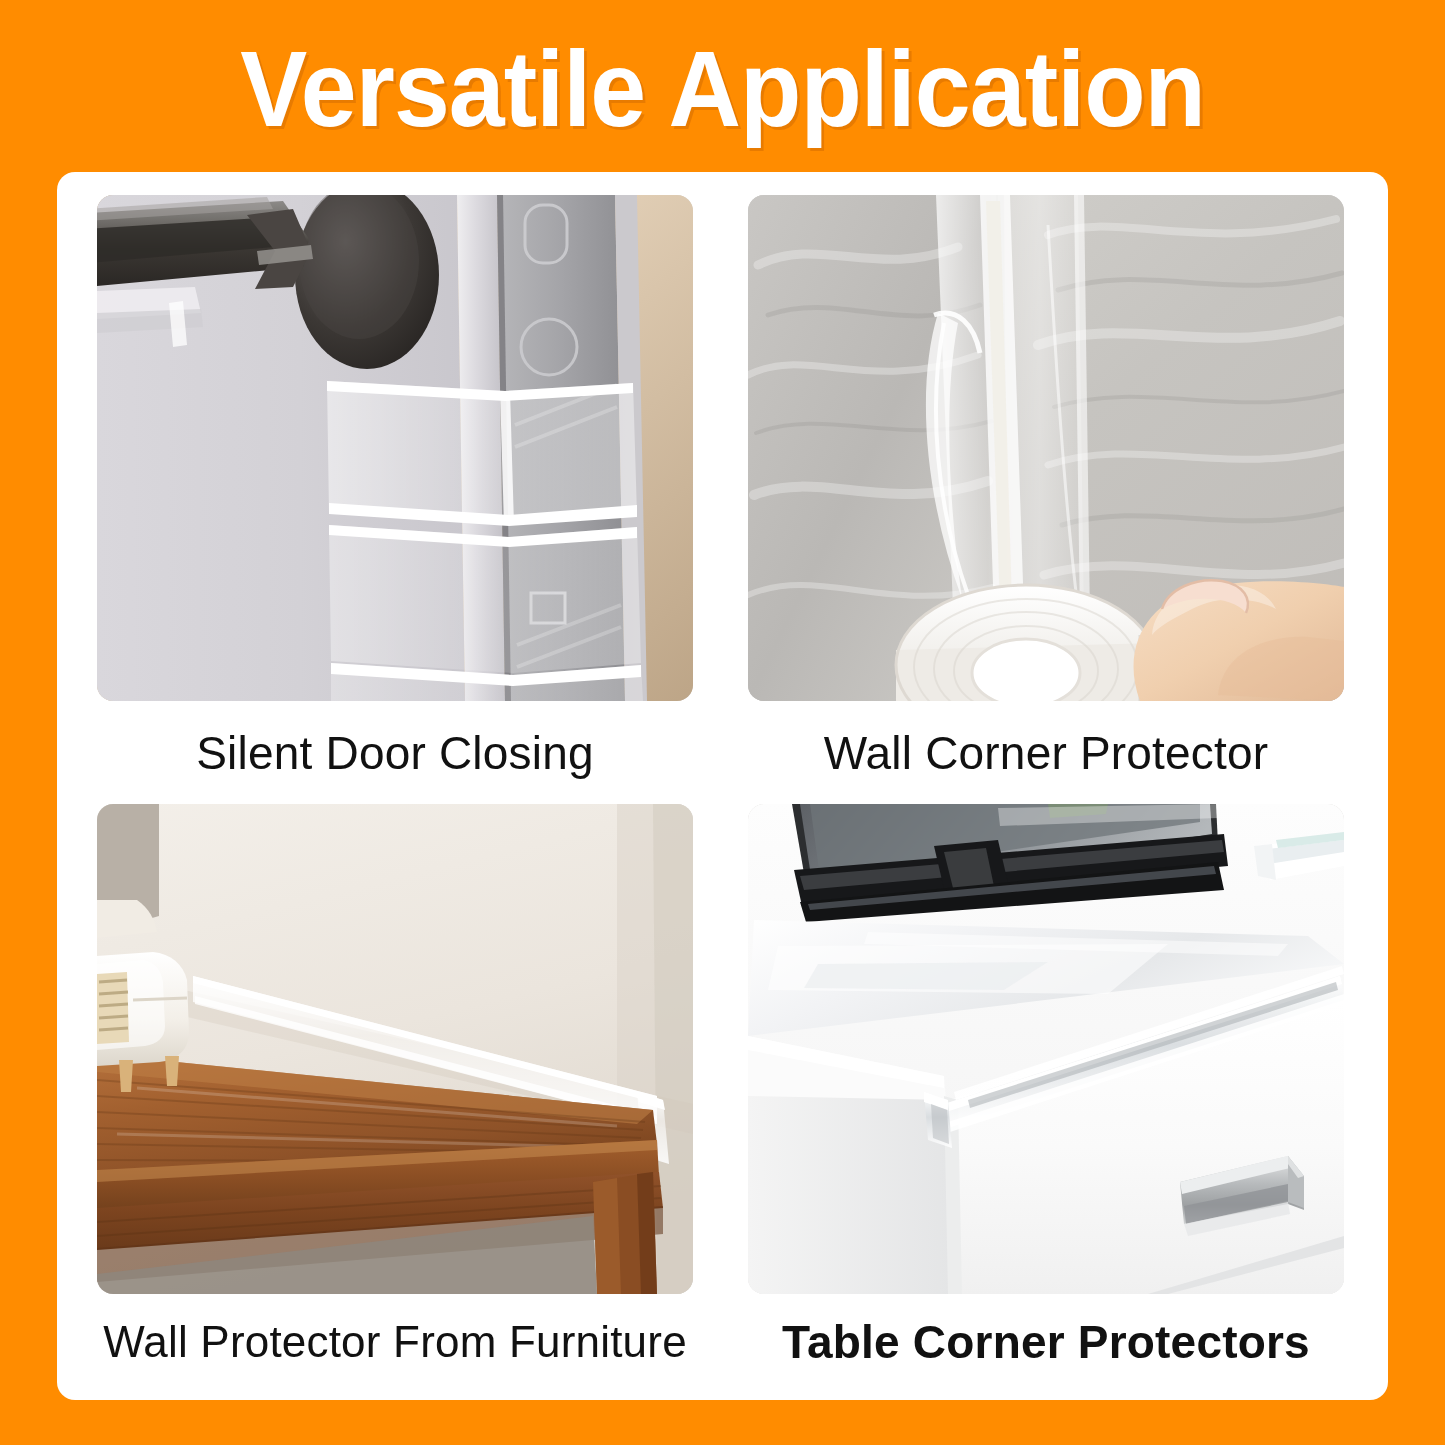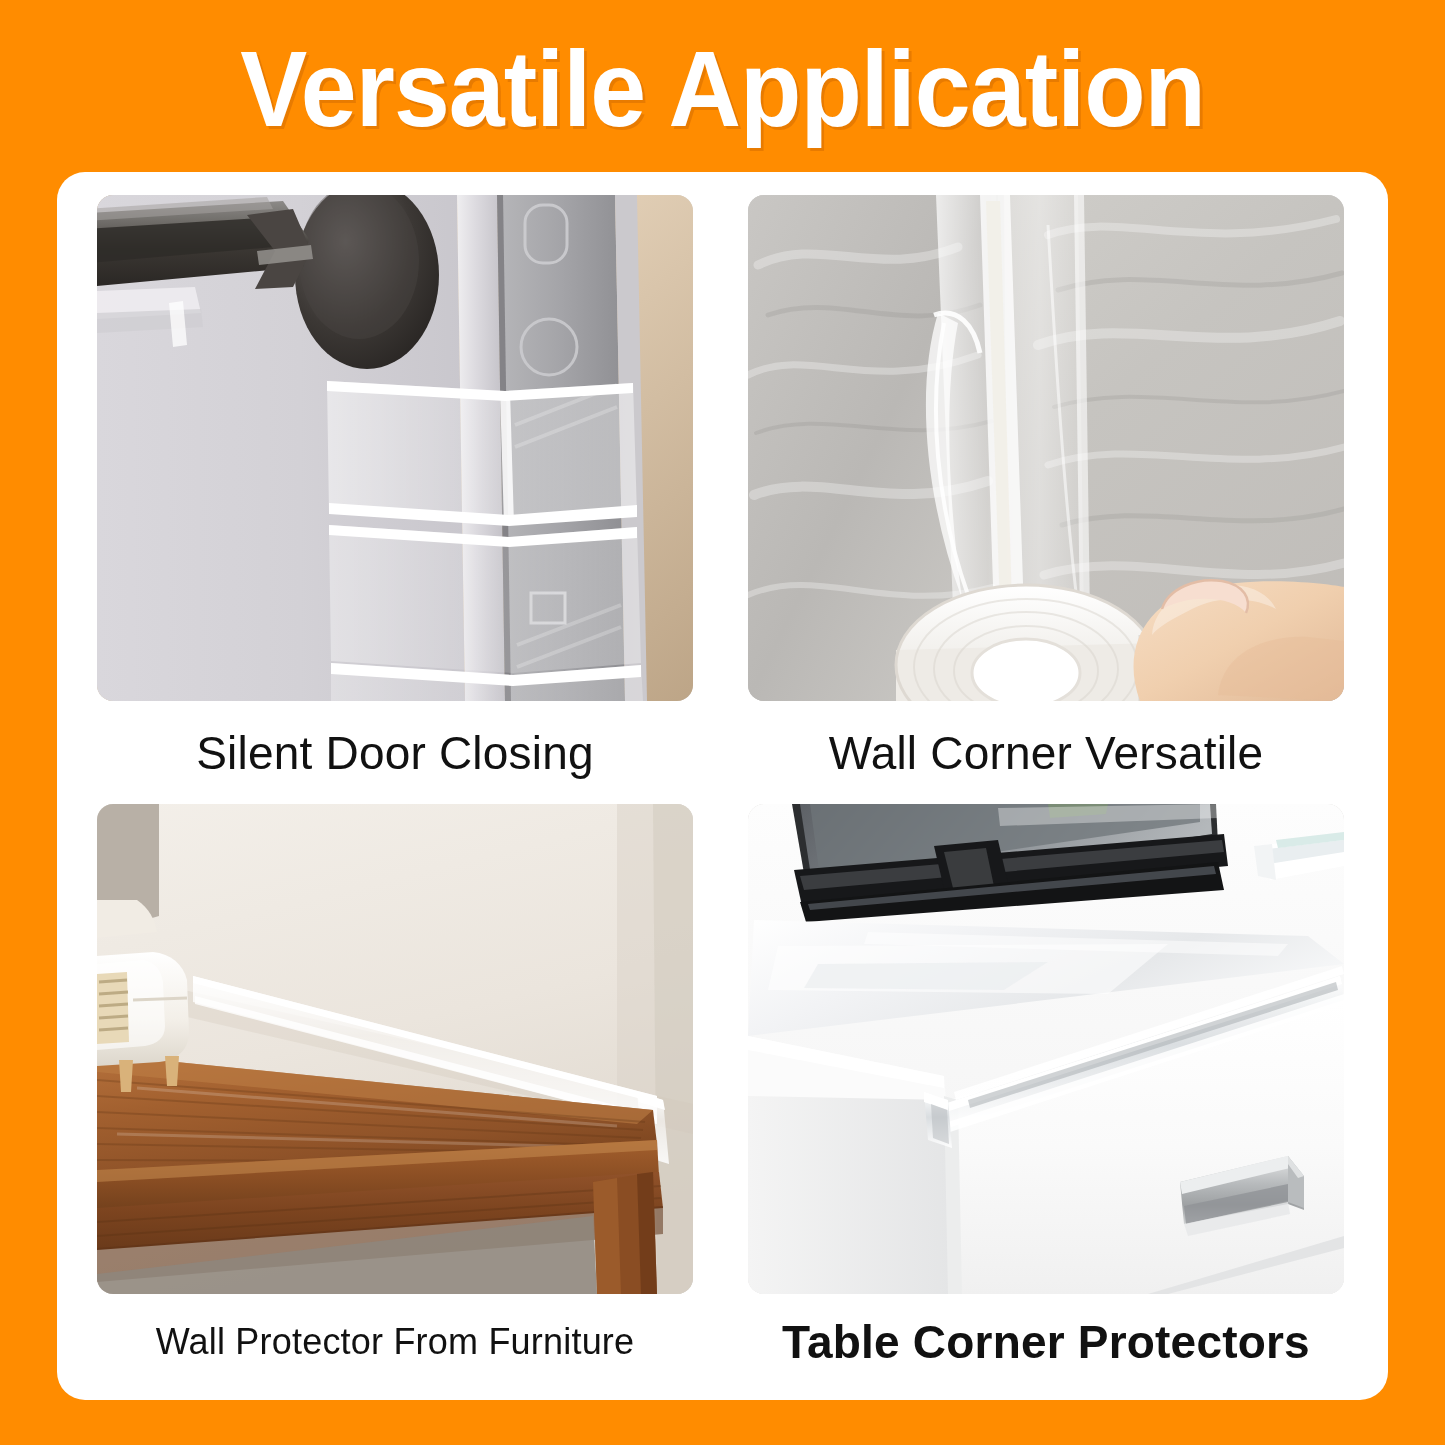--- a/index.html
+++ b/index.html
@@ -50,21 +50,21 @@
   }
 
   
   .card {
     position: absolute;
     left: 57px;
     top: 172px;
     width: 1331px;
     height: 1228px;
     background: #FFFFFF;
-    border-radius: 28px;
+    border-radius: 18px;
     box-sizing: border-box;
     padding-left: 32px;
   }
 
   .grid {
     position: absolute;
     left: 40px;
     top: 23px;
     width: 1251px;
     height: 1190px;
@@ -93,21 +93,21 @@
 
   .caption {
     display: flex;
     align-items: center;
     justify-content: center;
     font-size: 46px;
     color: #111111;
     letter-spacing: 0.2px;
     white-space: nowrap;
   }
-  .caption.wide { font-size: 36px; }
+  .caption.wide { font-size: 44px; }
 
   .photo svg { display: block; width: 100%; height: 100%; }
 </style>
 </head>
 <body>
 
 <div class="poster">
 
   <div class="title-bar">
     <h1 class="title">Versatile Application</h1>
@@ -313,21 +313,21 @@
             <path d="M404 440 C406 410 436 392 470 390 C502 388 520 398 528 414 C506 402 470 400 444 414 C424 424 410 432 404 440 Z" fill="#ffffff" opacity="0.35"></path>
 
             <path d="M414 414 C420 394 448 382 474 386 C496 390 504 404 498 418 C486 402 444 398 414 414 Z" fill="#f7ded0"></path>
             <path d="M414 414 C420 394 448 382 474 386 C496 390 504 404 498 418" stroke="#e3bda6" stroke-width="2.5" fill="none"></path>
 
             <path d="M470 500 C474 462 510 440 560 442 L596 446 L596 506 Z" fill="#e6bd99" opacity="0.45"></path>
           </g>
         </svg>
       </div>
 
-      <div class="caption capB">Wall Corner Versatile</div>
+      <div class="caption capB">Wall Corner Protector</div>
 
       <div class="photo cellC">
         <svg viewBox="0 0 596 490" preserveAspectRatio="none">
           <defs>
             <linearGradient id="cWall" x1="0" y1="0" x2="0.3" y2="1">
               <stop offset="0" stop-color="#f3efe9"></stop>
               <stop offset="0.55" stop-color="#ebe5dd"></stop>
               <stop offset="1" stop-color="#ded7cd"></stop>
             </linearGradient>
             <linearGradient id="cWood" x1="0" y1="0" x2="0.6" y2="1">

